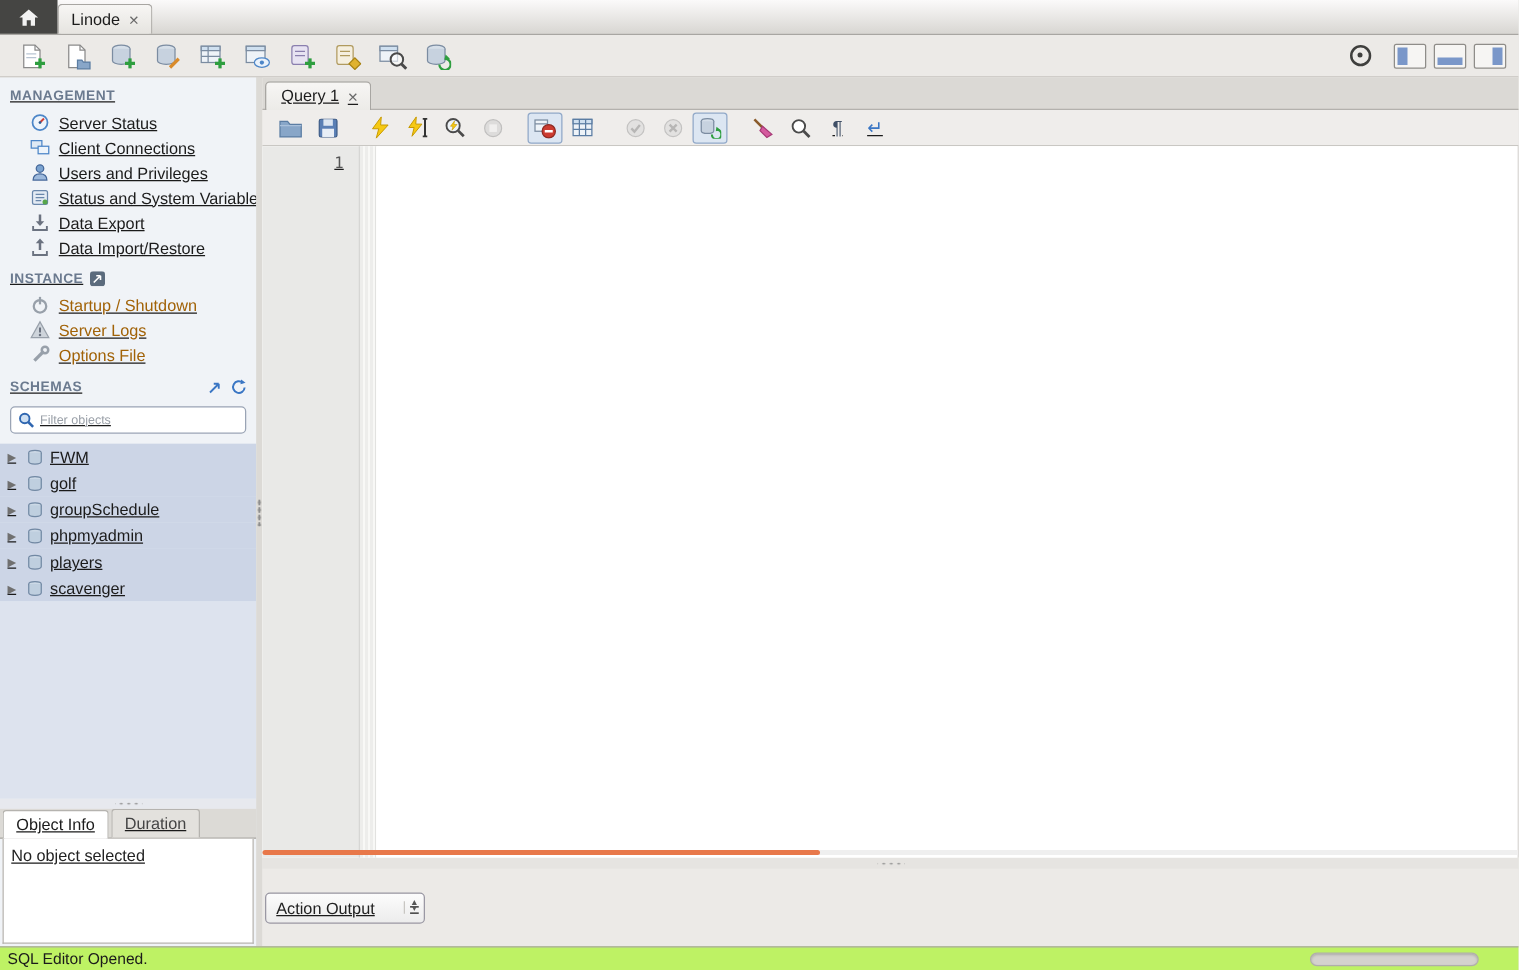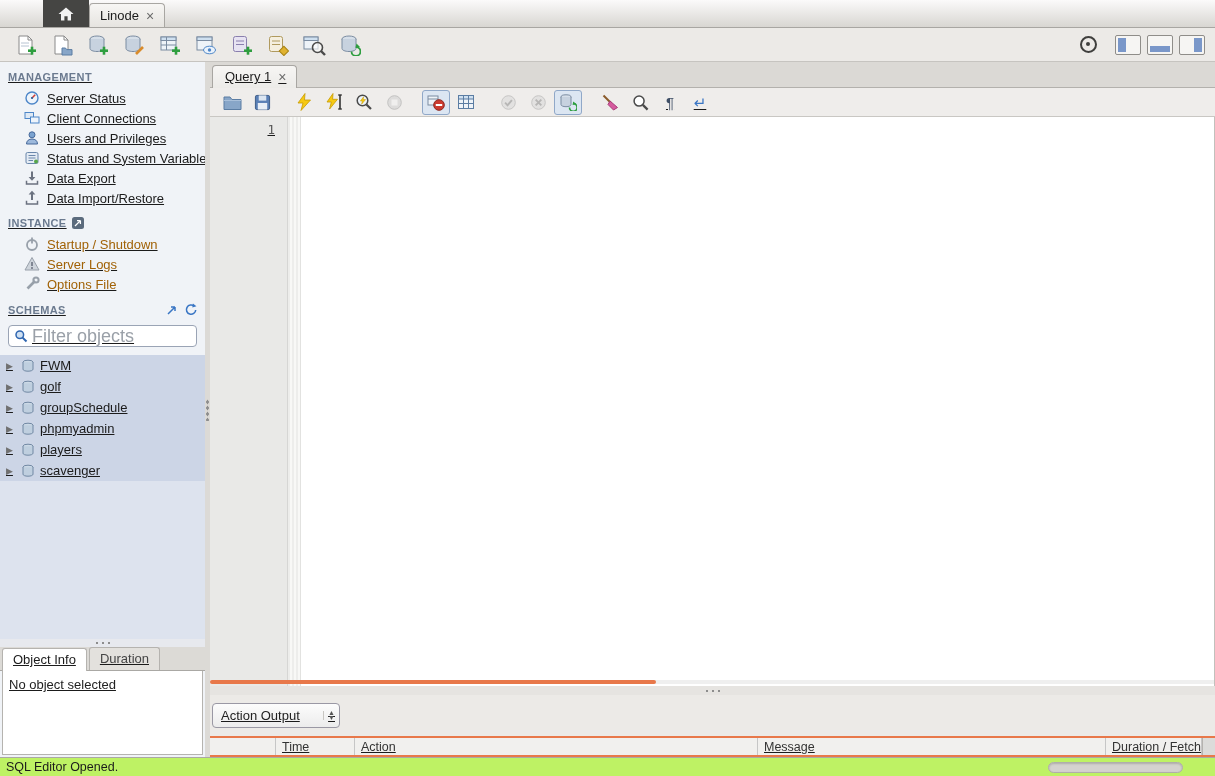--- a/index.html
+++ b/index.html
@@ -1,21 +1,21 @@
 <!DOCTYPE html>
 <html><head>
 <meta charset="utf-8">
 <style>
   * { box-sizing: border-box; margin: 0; padding: 0; }
   html,body { width:1215px; height:776px; }
   body { font-family: "Liberation Sans", sans-serif; font-size:13px; color:#1b1b1b; background:#e8e6e3; }
   .window { position:relative; width:1215px; height:776px; overflow:hidden; background:#e8e6e3; display:flex; flex-direction:column; }
 
   
-  .tabstrip { height:28px; background:linear-gradient(#fbfafa,#d8d6d2); border-bottom:1px solid #a8a6a2; display:flex; align-items:stretch;padding-left:43px; }
+  .tabstrip { height:28px; background:linear-gradient(#fbfafa,#d8d6d2); border-bottom:1px solid #a8a6a2; display:flex; align-items:stretch; }
   .home-tab { width:46px; background:#454543; display:flex; align-items:center; justify-content:center; cursor:pointer; }
   .wtab { margin-top:3px; padding:0 10px; display:flex; align-items:center; gap:7px; background:linear-gradient(#f7f6f4,#e6e4e0); border:1px solid #a8a6a2; border-bottom:none; border-radius:4px 4px 0 0; cursor:pointer; }
   .tab-close { color:#6a6a6a; font-size:14px; line-height:1; cursor:pointer; }
 
   
   .main-toolbar { height:34px; background:#eceae7; border-bottom:1px solid #c6c4c0; display:flex; align-items:center; padding:0 10px; gap:4px; }
   .tbtn { border:none; background:transparent; width:32px; height:30px; display:flex; align-items:center; justify-content:center; cursor:pointer; }
   .tbtn svg { display:block; }
   .tb-right { margin-left:auto; display:flex; align-items:center; gap:6px; }
   .activity { width:17px; height:17px; border:2.5px solid #3f3f3d; border-radius:50%; display:inline-block; position:relative; margin-right:12px; }
@@ -31,21 +31,21 @@
   .sidebar { width:205px; background:#f0f3f7; display:flex; flex-direction:column; min-height:0; }
   .side-scroll { flex:1; min-height:0; overflow:hidden; display:flex; flex-direction:column; }
   .side-header { font-size:11px; font-weight:bold; letter-spacing:.4px; color:#6b7a8f; padding:9px 8px 5px 8px; display:flex; align-items:center; gap:5px; }
   .side-header .hdr-icons { margin-left:auto; display:flex; gap:6px; align-items:center; }
   .srow-nav { height:20px; display:flex; align-items:center; gap:7px; padding-left:24px; cursor:pointer; }
   .srow-nav .slabel { white-space:nowrap; }
   .srow-nav.disabled .slabel { color:#a16207; }
   .sicon { width:16px; height:16px; display:inline-flex; align-items:center; justify-content:center; flex:0 0 16px; }
 
   .filter-wrap { margin:4px 8px 8px 8px; height:22px; background:#fff; border:1px solid #9aa4b5; border-radius:4px; display:flex; align-items:center; padding:0 5px; gap:4px; }
-  .filter-wrap input { border:none; outline:none; flex:1; font-family:"Liberation Sans",sans-serif; font-size:18px; color:#333; background:transparent; }
+  .filter-wrap input { border:none; outline:none; flex:1; font-family:"Liberation Sans",sans-serif; font-size:10px; color:#333; background:transparent; }
   .filter-wrap input::placeholder { color:#9aa0a8; }
 
   .schema-tree { flex:1; background:#dde3ee; display:flex; flex-direction:column; min-height:0; }
   .trow { height:21px; background:#ccd5e6; display:flex; align-items:center; gap:5px; padding-left:6px; cursor:pointer; }
   .tree-arrow { font-size:9px; color:#707070; width:10px; }
   .trow .slabel { font-size:13px; }
   .tree-empty { flex:1; background:#dde3ee; }
 
   .hgrip { height:8px; display:flex; align-items:center; justify-content:center; background:#e7e9ee; cursor:row-resize; }
   .dots { width:22px; height:4px; background-image:radial-gradient(#8d8d8d 1px, transparent 1.3px); background-size:6px 4px; background-position:center; }
@@ -562,28 +562,20 @@
       <div class="output">
         <div class="out-top">
           <div class="combo">
             <span>Action Output</span>
             <span class="spins">
               <span>▲</span>
               <span>▼</span>
             </span>
           </div>
         </div>
-        <div class="out-header">
-          <div class="oc c0"></div>
-          <div class="oc c1">Time</div>
-          <div class="oc c2">Action</div>
-          <div class="oc c3">Message</div>
-          <div class="oc c4">Duration / Fetch</div>
-          <div class="osb"></div>
-        </div>
       </div>
     </div>
   </div>
 
   <div class="statusbar">
     <span>SQL Editor Opened.</span>
     <div class="sprogress"></div>
   </div>
 </div>
 

